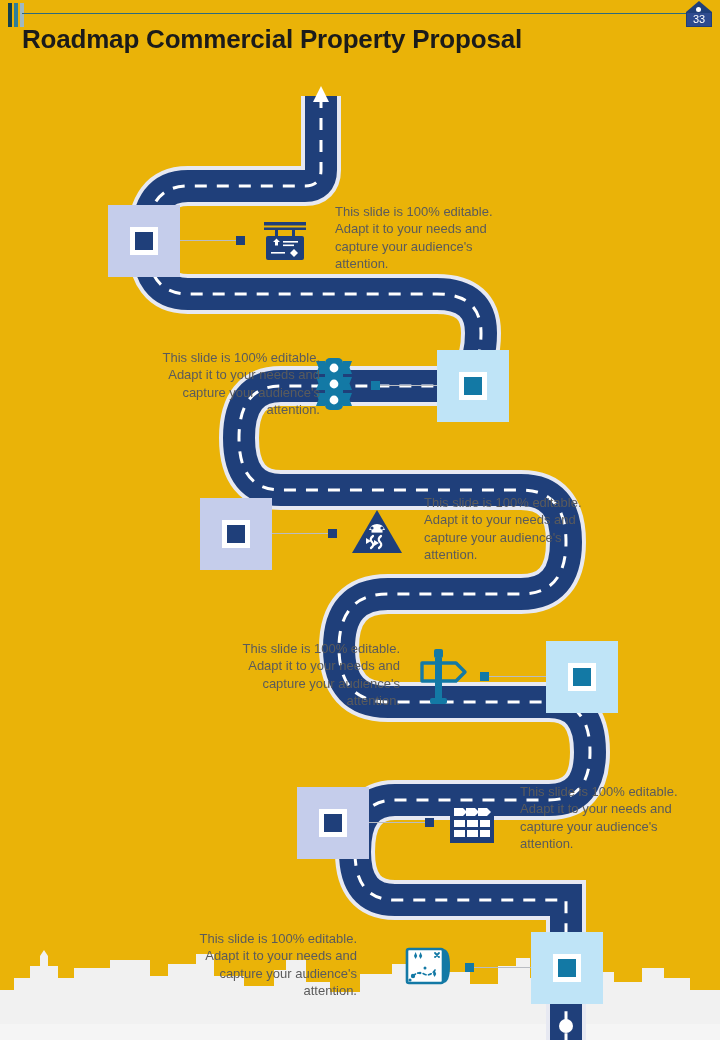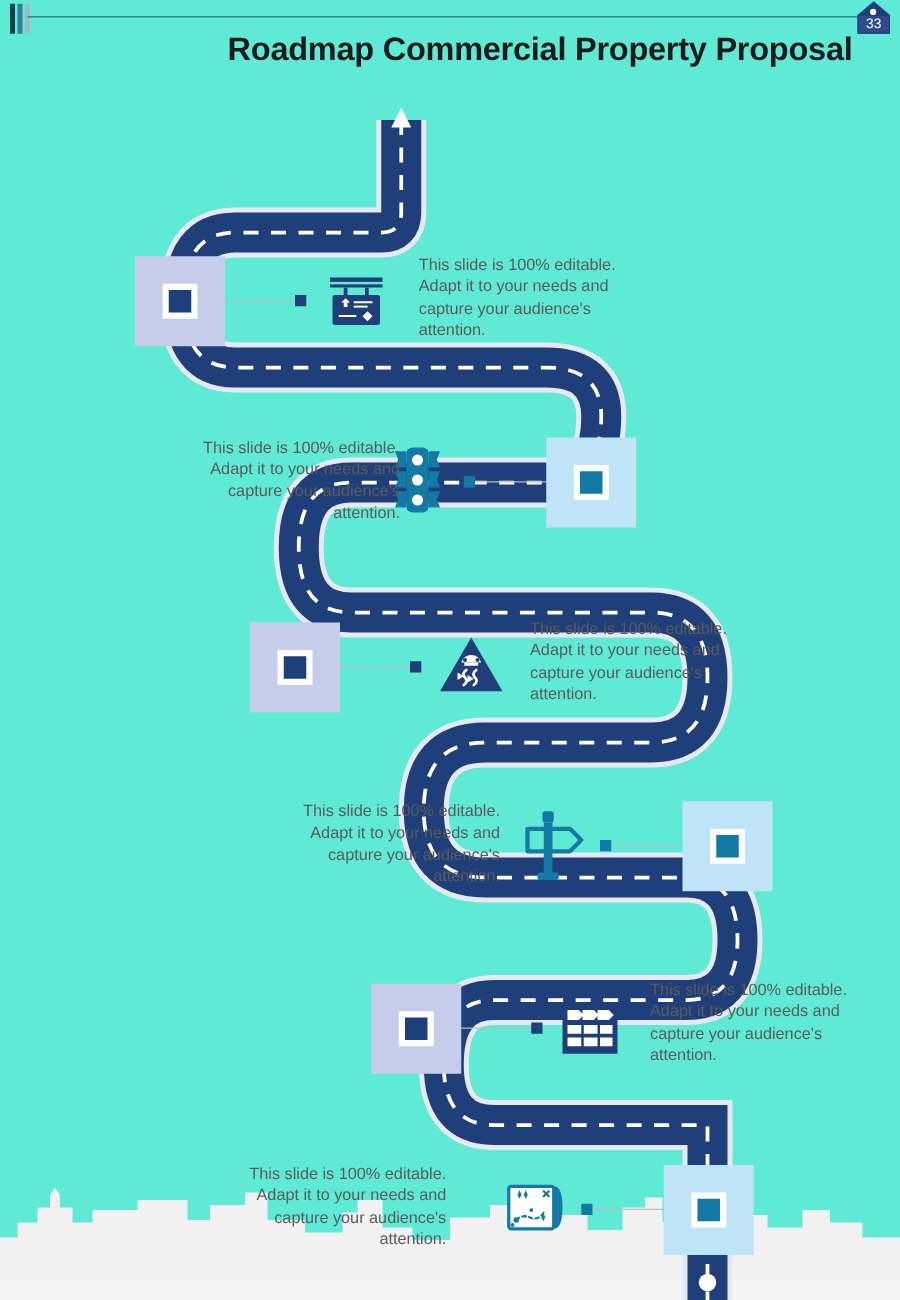--- a/index.html
+++ b/index.html
@@ -2,21 +2,21 @@
 <html><head>
 <meta charset="utf-8">
 <style>
   * { box-sizing: border-box; margin: 0; padding: 0; }
   html, body {
     width: 720px; height: 1040px;
     background: #ffffff;
     font-family: "Liberation Sans", sans-serif;
     overflow: hidden;
   }
-  #slide { position: relative; width: 720px; height: 1040px; background: #5eead4; overflow: hidden; }
+  #slide { position: relative; width: 720px; height: 1040px; background: #eab308; overflow: hidden; }
 
   
   .hdr-rule { position: absolute; left: 22px; top: 13px; width: 674px; height: 1px; background: #2e6a7d; }
   .hdr-tab { position: absolute; top: 3px; width: 4px; height: 24px; }
   .hdr-tab.a { left: 8px;  background: #13404f; }
   .hdr-tab.b { left: 14px; background: #2e7e97; }
   .hdr-tab.c { left: 20px; background: #9fb9c4; }
 
   .badge { position: absolute; right: 6px; top: 1px; width: 30px; height: 32px; }
   .badge .roof {
@@ -31,21 +31,21 @@
   .badge .num {
     position: absolute; left: 2px; top: 11px; width: 26px; height: 15px;
     background: #2e4b8f; border: 1px solid #1f3f7a;
     color: #ffffff; font-size: 11px; line-height: 13px; text-align: center;
     font-family: "Liberation Sans", sans-serif;
   }
 
   .slide-title {
     position: absolute; left: 22px; top: 24px; width: 660px;
     font-size: 26px; font-weight: bold; color: #1b1b1b;
-    letter-spacing: -0.2px; white-space: nowrap; text-align: right;
+    letter-spacing: -0.2px; white-space: nowrap;
   }
   .slide-title .lead { font-weight: bold; }
 
   
   .skyline { position: absolute; left: 0; bottom: 0; width: 720px; height: 120px; }
 
   
   .road-svg { position: absolute; left: 0; top: 0; width: 720px; height: 1040px; }
 
   

